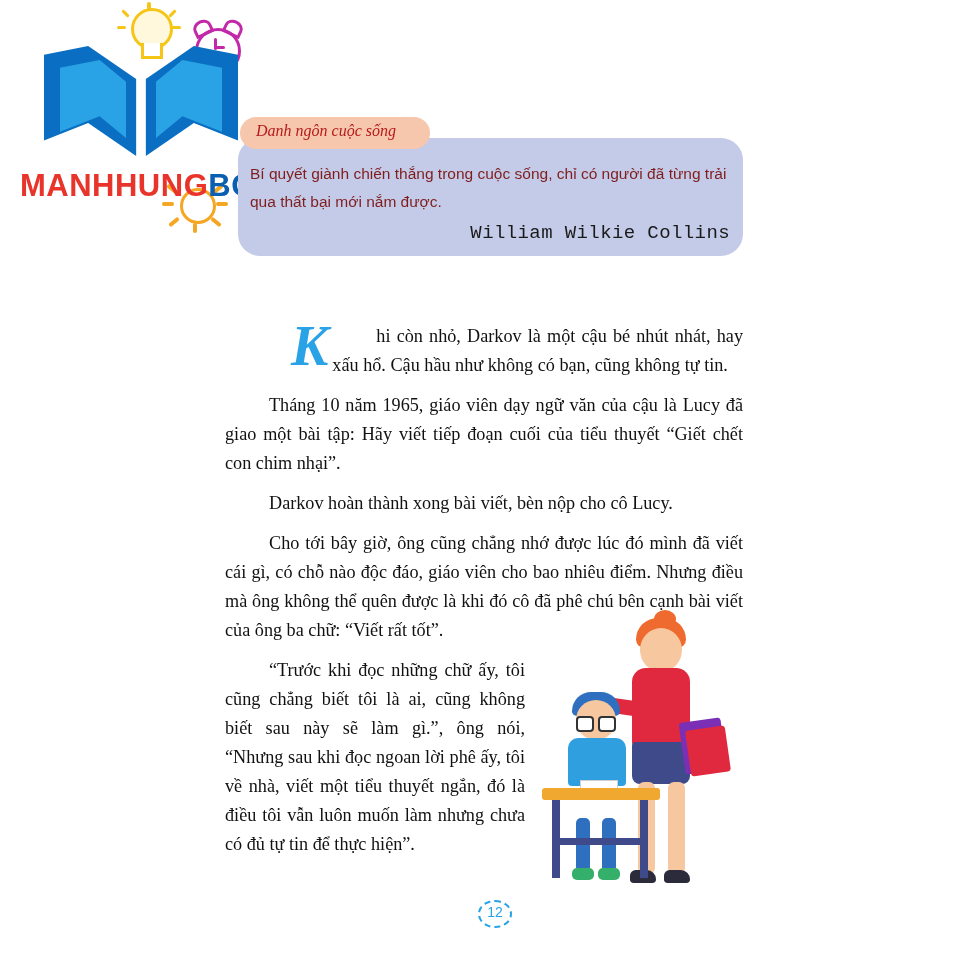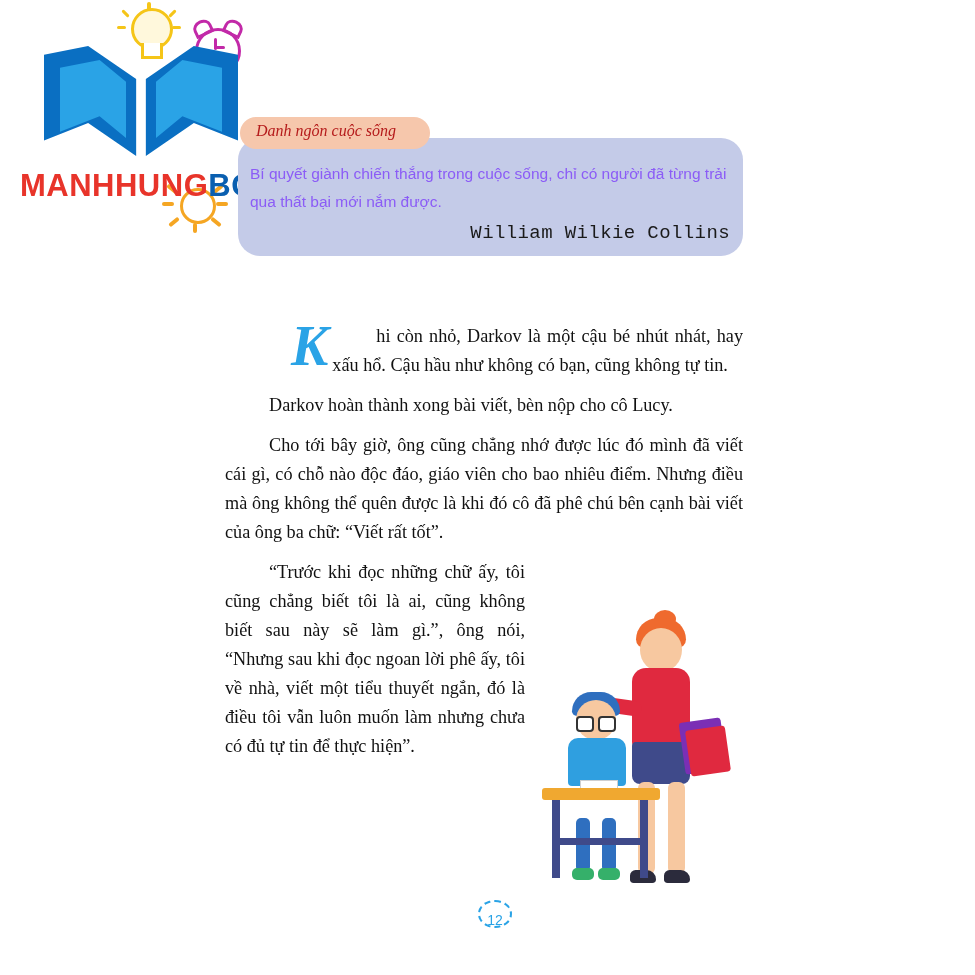--- a/index.html
+++ b/index.html
@@ -215,21 +215,21 @@
     font-size: 16px;
     white-space: nowrap;
   }
   .quote-text {
     position: absolute;
     left: 250px;
     top: 160px;
     width: 482px;
     font-family: "Liberation Sans", sans-serif;
     font-size: 15.5px;
-    color: #8b5cf6;
+    color: #7f1d1d;
     line-height: 28px;
   }
   .quote-author {
     position: absolute;
     left: 250px;
     top: 222px;
     width: 480px;
     text-align: right;
     font-family: "Liberation Mono", monospace;
     font-size: 19px;
@@ -408,21 +408,20 @@
     box-sizing: border-box;
   }
   .page-number span {
     position: absolute;
     left: 0; top: 4px;
     width: 34px;
     text-align: center;
     font-family: "Liberation Sans", sans-serif;
     font-size: 14px;
     color: #2aa3e6;
-    margin-top: 8px;
   }
 </style>
 </head>
 <body>
 
 <div class="page">
 
   <div class="logo-wrap">
 
     <div class="bulb">
@@ -470,20 +469,21 @@
   <div class="quote-box"></div>
   <div class="quote-label">
     <span>Danh ngôn cuộc sống</span>
   </div>
   <div class="quote-text">Bí quyết giành chiến thắng trong cuộc sống, chỉ có người đã từng trải qua thất bại mới nắm được.</div>
   <div class="quote-author">William Wilkie Collins</div>
 
 
   <div class="body-col">
     <p class="first-para"><span class="dropcap">K</span><span>hi còn nhỏ, Darkov là một cậu bé nhút nhát, hay xấu hổ. Cậu hầu như không có bạn, cũng không tự tin.</span></p>
+    <p>Tháng 10 năm 1965, giáo viên dạy ngữ văn của cậu là Lucy đã giao một bài tập: Hãy viết tiếp đoạn cuối của tiểu thuyết “Giết chết con chim nhại”.</p>
     <p>Darkov hoàn thành xong bài viết, bèn nộp cho cô Lucy.</p>
     <p>Cho tới bây giờ, ông cũng chẳng nhớ được lúc đó mình đã viết cái gì, có chỗ nào độc đáo, giáo viên cho bao nhiêu điểm. Nhưng điều mà ông không thể quên được là khi đó cô đã phê chú bên cạnh bài viết của ông ba chữ: “Viết rất tốt”.</p>
     <p class="narrow">“Trước khi đọc những chữ ấy, tôi cũng chẳng biết tôi là ai, cũng không biết sau này sẽ làm gì.”, ông nói, “Nhưng sau khi đọc ngoan lời phê ấy, tôi về nhà, viết một tiểu thuyết ngắn, đó là điều tôi vẫn luôn muốn làm nhưng chưa có đủ tự tin để thực hiện”.</p>
   </div>
 
   <div class="illus">
     <div class="teacher-bun"></div>
     <div class="teacher-hair"></div>
     <div class="teacher-head"></div>
     <div class="teacher-body"></div>

